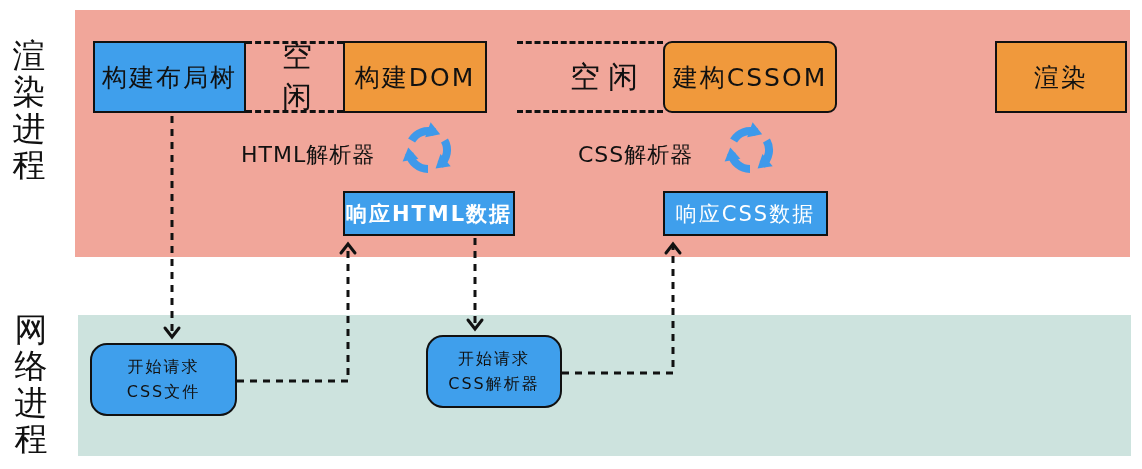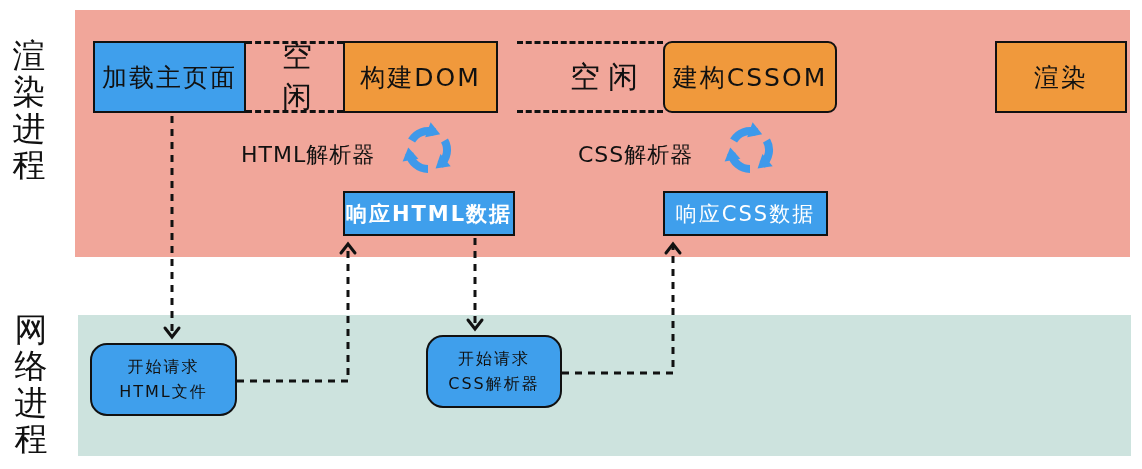--- a/index.html
+++ b/index.html
@@ -38,23 +38,23 @@
 <body>
 
 <div class="canvas">
 
   <div class="band band-render"></div>
   <div class="band band-network"></div>
 
   <div class="lane-label lane-render">渲染进程</div>
   <div class="lane-label lane-network">网络进程</div>
 
-  <div class="box blue t-box" style="left:93px;width:153px;">加载主页面</div>
+  <div class="box blue t-box" style="left:93px;width:153px;">构建布局树</div>
   <div class="idle" style="left:246px;width:97px;">空闲</div>
-  <div class="box orange t-box" style="left:343px;width:155px;">构建DOM</div>
+  <div class="box orange t-box" style="left:343px;width:144px;">构建DOM</div>
   <div class="idle" style="left:517px;width:146px;">空闲</div>
   <div class="box orange t-box" style="left:663px;width:174px;border-radius:9px;">建构CSSOM</div>
   <div class="box orange t-box" style="left:995px;width:132px;">渲染</div>
 
   <div class="parser-label" style="left:241px;top:140px;">HTML解析器</div>
   <svg class="cycle-icon" style="left:396px;top:118px;" viewBox="0 0 64 64">
     <defs>
       <marker id="cyc" markerUnits="userSpaceOnUse" markerWidth="24" markerHeight="24" refX="3" refY="0" orient="auto" style="overflow:visible;">
         <path d="M-4,-8 L9,0 L-4,8 Z" fill="#3e99ea"></path>
       </marker>
@@ -74,21 +74,21 @@
       <path d="M32,51 A19,19 0 0 1 13.3,35.3" marker-end="url(#cyc)"></path>
     </g>
   </svg>
 
   <div class="box blue resp-box" style="left:343px;width:172px;font-weight:bold;">响应HTML数据</div>
   <div class="box blue resp-box" style="left:663px;width:165px;">响应CSS数据</div>
 
   <div class="box blue req-box" style="left:90px;top:343px;width:147px;height:73px;">
     <div>
       <div>开始请求</div>
-      <div>HTML文件</div>
+      <div>CSS文件</div>
     </div>
   </div>
   <div class="box blue req-box" style="left:426px;top:335px;width:136px;height:73px;">
     <div>
       <div>开始请求</div>
       <div>CSS解析器</div>
     </div>
   </div>
 
   <svg class="overlay" width="1142" height="469" viewBox="0 0 1142 469">

